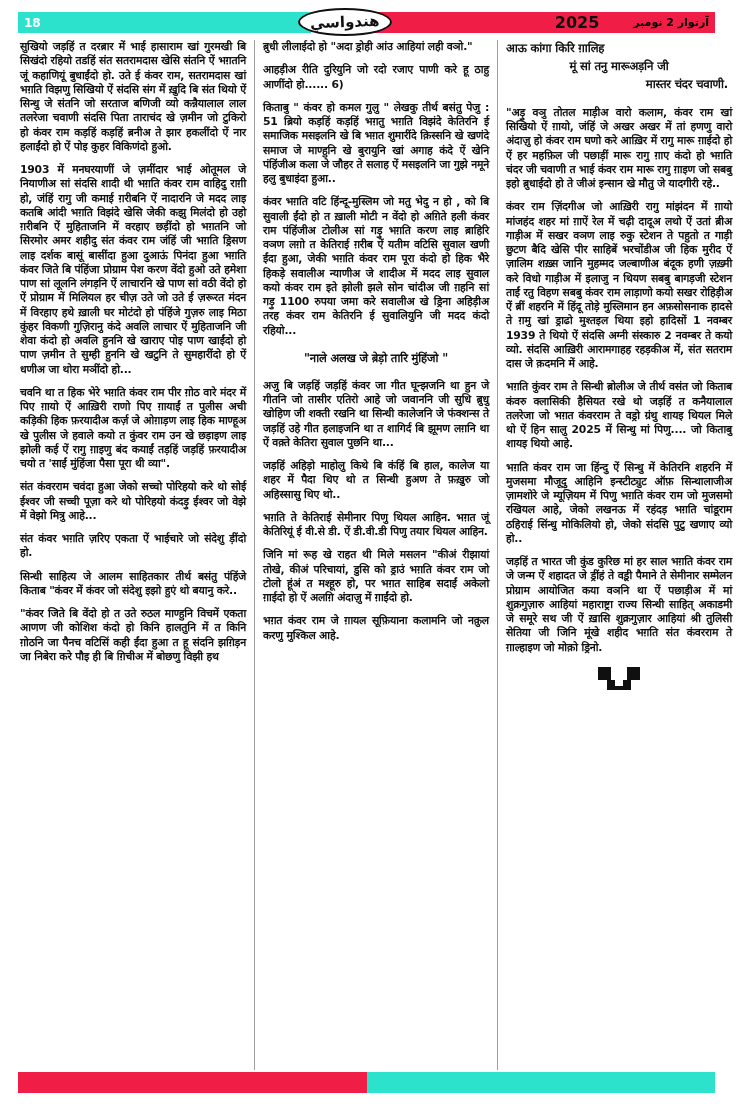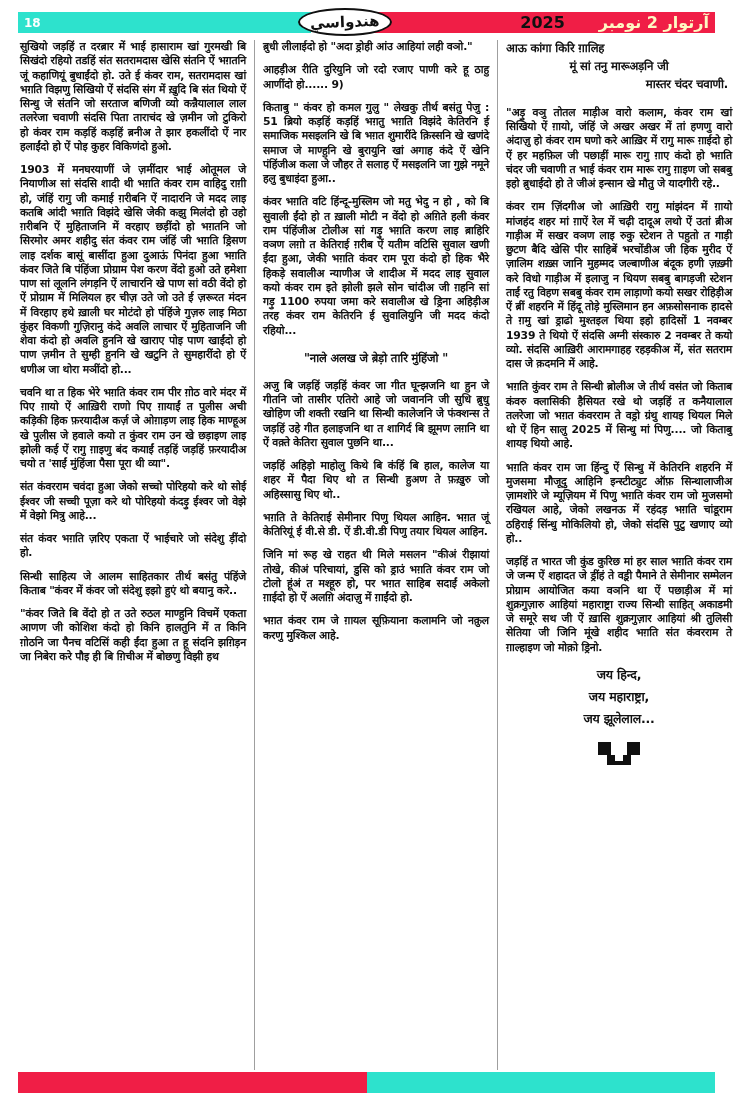--- a/index.html
+++ b/index.html
@@ -21,21 +21,21 @@
     background:#ffffff; border:2.5px solid #101010; border-radius:50%;
     display:flex; align-items:center; justify-content:center; z-index:3;
     box-sizing:border-box;
   }
   .masthead-text { font-size:15px; font-weight:bold; color:#101010; direction:rtl; transform:rotate(-2deg); }
   .date-block {
     position:absolute; right:6px; top:0; height:21px;
     display:flex; align-items:center; gap:34px;
   }
   .date-year { color:#101010; font-weight:bold; font-size:16px; }
-  .date-ar { color:#fef9c3; font-weight:bold; font-size:16px; direction:rtl; }
+  .date-ar { color:#000000; font-weight:bold; font-size:11px; direction:rtl; }
   
   .columns {
     position:absolute; left:12px; top:40px; width:728px; height:1030px;
     display:flex; overflow:hidden;
   }
   .col {
     flex:1 1 0; padding:0 8px; box-sizing:border-box; overflow:hidden;
     text-align:justify; font-size:10.8px; font-weight:bold; line-height:1.32;
     letter-spacing:-0.2px;
   }
@@ -88,21 +88,21 @@
       <p>1903 में मनघरयाणीं जे ज़मींदार भाई ओतूमल जे नियाणीअ सां संदसि शादी थी भग़ति कंवर राम वाहिदु राग़ी हो, जंहिं रागु जी कमाई ग़रीबनि ऐं नादारनि जे मदद लाइ कतबि आंदी भग़ति विझंदे खेसि जेकी कझु मिलंदो हो उहो ग़रीबनि ऐं मुहिताजनि में वरहाए छड़ींदो हो भग़तनि जो सिरमोर अमर शहीदु संत कंवर राम जंहिं जी भग़ति ड्रिसण लाइ दर्शक बासूं बासींदा हुआ दुआऊं पिनंदा हुआ भग़ति कंवर जिते बि पंहिंजा प्रोग्राम पेश करण वेंदो हुओ उते हमेशा पाण सां लूलनि लंगड़नि ऐं लाचारनि खे पाण सां वठी वेंदो हो ऐं प्रोग्राम में मिलियल हर चीज़ उते जो उते ई ज़रूरत मंदन में विरहाए हथे ख़ाली घर मोटंदो हो पंहिंजे गुज़रु लाइ मिठा कुंहर विकणी गुज़िरानु कंदे अवलि लाचार ऐं मुहिताजनि जी शेवा कंदो हो अवलि हुननि खे खाराए पोइ पाण खाईंदो हो पाण ज़मीन ते सुम्ही हुननि खे खटुनि ते सुमहारींदो हो ऐं धणीअ जा थोरा मञींदो हो...</p>
       <p>चवनि था त हिक भेरे भग़ति कंवर राम पीर ग़ोठ वारे मंदर में पिए ग़ायो ऐं आख़िरी राणो पिए ग़ायाईं त पुलीस अची कड़िकी हिक फ़रयादीअ कर्ज़ जे ओग़ाड़ण लाइ हिक माण्हूअ खे पुलीस जे हवाले कयो त कुंवर राम उन खे छड़ाइण लाइ झोली कई ऐं रागु ग़ाइणु बंद कयाईं तड़हिं जड़हिं फ़रयादीअ चयो त 'साईं मुंहिंजा पैसा पूरा थी व्या".</p>
       <p>संत कंवरराम चवंदा हुआ जेको सच्चो पोरिहयो करे थो सोई ईश्वर जी सच्ची पूज़ा करे थो पोरिहयो कंदड़ु ईश्वर जो वेझे में वेझो मित्रु आहे...</p>
       <p>संत कंवर भग़ति ज़रिए एकता ऐं भाईचारे जो संदेशु ड़ींदो हो.</p>
       <p>सिन्धी साहित्य जे आलम साहितकार तीर्थ बसंतु पंहिंजे किताब "कंवर में कंवर जो संदेशु इझो हुएं थो बयानु करे..</p>
       <p>"कंवर जिते बि वेंदो हो त उते रुठल माण्हुनि विचमें एकता आणण जी कोशिश कंदो हो किनि हालतुनि में त किनि ग़ोठनि जा पैनच वटिसिं कही ईंदा हुआ त हू संदनि झग़िड़न जा निबेरा करे पौइ ही बि ग़िचीअ में बोछणु विझी हथ</p>
     </div>
 
     <div class="col">
       <p>ब़ुधी लीलाईदो हो "अदा ड्रोही आंउ आहियां लही वञो."</p>
-      <p>आहड़ीअ रीति दुरियुनि जो रदो रजाए पाणी करे हू ठाहु आणींदो हो...... 9)</p>
+      <p>आहड़ीअ रीति दुरियुनि जो रदो रजाए पाणी करे हू ठाहु आणींदो हो...... 6)</p>
       <p>किताबु " कंवर हो कमल गुलु " लेखकु तीर्थ बसंतु पेजु : 51 ब्रियो कड़हिं कड़हिं भग़तु भग़ति विझंदे केतिरनि ई समाजिक मसइलनि खे बि भग़त शुमारींदे क़िस्सनि खे खणंदे समाज जे माण्हुनि खे बुरायुनि खां अगाह कंदे ऐं खेनि पंहिंजीअ कला जे जौहर ते सलाह ऐं मसइलनि जा गुझे नमूने हलु बुधाइंदा हुआ..</p>
       <p>कंवर भग़ति वटि हिंन्दू-मुस्लिम जो मतु भेदु न हो , को बि सुवाली ईंदो हो त ख़ाली मोटी न वेंदो हो अग़िते हली कंवर राम पंहिंजीअ टोलीअ सां गड़ु भग़ति करण लाइ ब़ाहिरि वञण लग़ो त केतिराई ग़रीब ऐं यतीम वटिसि सुवाल खणी ईंदा हुआ, जेकी भग़ति कंवर राम पूरा कंदो हो हिक भैरे हिकड़े सवालीअ न्याणीअ जे शादीअ में मदद लाइ सुवाल कयो कंवर राम इते झोली झले सोन चांदीअ जी ग़हनि सां गड़ु 1100 रुपया जमा करे सवालीअ खे ड्रिना अहिड़ीअ तरह कंवर राम केतिरनि ई सुवालियुनि जी मदद कंदो रहियो...</p>
       <p class="center-quote">"नाले अलख जे ब़ेड़ो तारि मुंहिंजो "</p>
       <p>अजु बि जड़हिं जड़हिं कंवर जा गीत घून्झजनि था हुन जे गीतनि जो तासीर एतिरो आहे जो जवाननि जी सुधि ब़ुधु खोहिण जी शक्ती रखनि था सिन्धी कालेजनि जे फंक्शन्स ते जड़हिं उहे गीत हलाइजनि था त शागिर्द बि झूमण लग़नि था ऐं वक़्ते केतिरा सुवाल पुछनि था...</p>
       <p>जड़हिं अहिड़ो माहोलु किथे बि कंहिं बि हाल, कालेज या शहर में पैदा थिए थो त सिन्धी हुअण ते फ़ख़ुरु जो अहिस्सासु थिए थो..</p>
       <p>भग़ति ते केतिराई सेमीनार पिणु थियल आहिन. भग़त जूं केतिरियूं ई वी.से डी. ऐं डी.वी.डी पिणु तयार थियल आहिन.</p>
       <p>जिनि मां रूह खे राहत थी मिले मसलन "कीअं रीझायां तोखे, कीअं परिचायां, डुसि को ड्राउं भग़ति कंवर राम जो टोलो हूंअं त मश्हूरु हो, पर भग़त साहिब सदाईं अकेलो ग़ाईदो हो ऐं अलग़ि अंदाज़ु में ग़ाईंदो हो.</p>
       <p>भग़त कंवर राम जे ग़ायल सूफ़ियाना कलामनि जो नक़ुल करणु मुश्किल आहे.</p>
     </div>
 
@@ -110,25 +110,20 @@
       <div class="poem">
         <div class="poem-l1">आऊ कांगा किरि ग़ालिह</div>
         <div class="poem-l2">मूं सां तनु मारूअड़नि जी</div>
         <div class="poem-l3">मास्तर चंदर चवाणी.</div>
       </div>
       <p>"अड़ु वञु तोतल माड़ीअ वारो कलाम, कंवर राम खां सिखियो ऐं ग़ायो, जंहिं जे अखर अखर में तां हणणु वारो अंदाज़ु हो कंवर राम घणो करे आख़िर में रागु मारू ग़ाईदो हो ऐं हर महफ़िल जी पछाड़ीं मारू रागु ग़ाए कंदो हो भग़ति चंदर जी चवाणी त भाई कंवर राम मारू रागु ग़ाइण जो सबबु इहो ब़ुधाईदो हो ते जीअं इन्सान खे मौतु जे यादगीरी रहे..</p>
       <p>कंवर राम ज़िंदगीअ जो आख़िरी रागु मांझंदन में ग़ायो मांजहंद शहर मां ग़ाऐं रेल में चढ़ी दादूअ लथो ऐं उतां ब़ीअ गाड़ीअ में सखर वञण लाइ रुकु स्टेशन ते पहुतो त गाड़ी छुटण बैदि खेसि पीर साहिबें भरचोंडीअ जी हिक मुरीद ऐं ज़ालिम शख़्स जानि मुहम्मद जल्बाणीअ बंदूक हणी ज़ख़्मी करे विधो गाड़ीअ में इलाजु न थियण सबबु बागड़जी स्टेशन ताईं रतु विहण सबबु कंवर राम लाड़ाणो कयो सखर रोहिड़ीअ ऐं ब़ीं शहरनि में हिंदू तोड़े मुस्लिमान हन अफ़सोसनाक हादसे ते ग़मु खां ड्राढो मुश्तइल थिया इहो हादिसों 1 नवम्बर 1939 ते थियो ऐं संदसि अग्नी संस्कारु 2 नवम्बर ते कयो व्यो. संदसि आख़िरी आरामगाहह रहड़कीअ में, संत सतराम दास जे क़दमनि में आहे.</p>
       <p>भग़ति कुंवर राम ते सिन्धी ब़ोलीअ जे तीर्थ वसंत जो किताब कंवरु क्लासिकी हैसियत रखे थो जड़हिं त कनैयालाल तलरेजा जो भग़त कंवरराम ते वड्रो ग्रंथु शायइ थियल मिले थो ऐं हिन सालु 2025 में सिन्धु मां पिणु.... जो किताबु शायइ थियो आहे.</p>
       <p>भग़ति कंवर राम जा हिंन्दु ऐं सिन्धु में केतिरनि शहरनि में मुजसमा मौजूदु आहिनि इन्स्टीट्युट ऑफ़ सिन्थालाजीअ ज़ामशोरे जे म्यूज़ियम में पिणु भग़ति कंवर राम जो मुजसमो रखियल आहे, जेको लखनऊ में रहंदड़ भग़ति चांडूराम ठहिराई सिंन्धु मोकिलियो हो, जेको संदसि पुटु खणाए व्यो हो..</p>
       <p>जड़हिं त भारत जी कुंड कुरिछ मां हर साल भग़ति कंवर राम जे जन्म ऐं शहादत जे ड्रींहं ते वड़्री पैमाने ते सेमीनार सम्मेलन प्रोग्राम आयोजित कया वञनि था ऐं पछाड़ीअ में मां शुक्रगुज़ारु आहियां महाराष्ट्रा राज्य सिन्धी साहित् अकाडमी जे समूरे सथ जी ऐं ख़ासि शुक्रगुज़ार आहियां श्री तुलिसी सेतिया जी जिनि मूंखे शहीद भग़ति संत कंवरराम ते ग़ाल्हाइण जो मोक़ो ड्रिनो.</p>
-      <div class="closing">
-        <div>जय हिन्द,</div>
-        <div>जय महाराष्ट्रा,</div>
-        <div>जय झूलेलाल...</div>
-      </div>
       <div class="end-mark-wrap">
         <div class="end-mark">
           <div class="sq-l"></div>
             <div class="sq-r"></div>
             <div class="bar"></div>
             <div class="notch"></div>
         </div>
       </div>
     </div>
 

